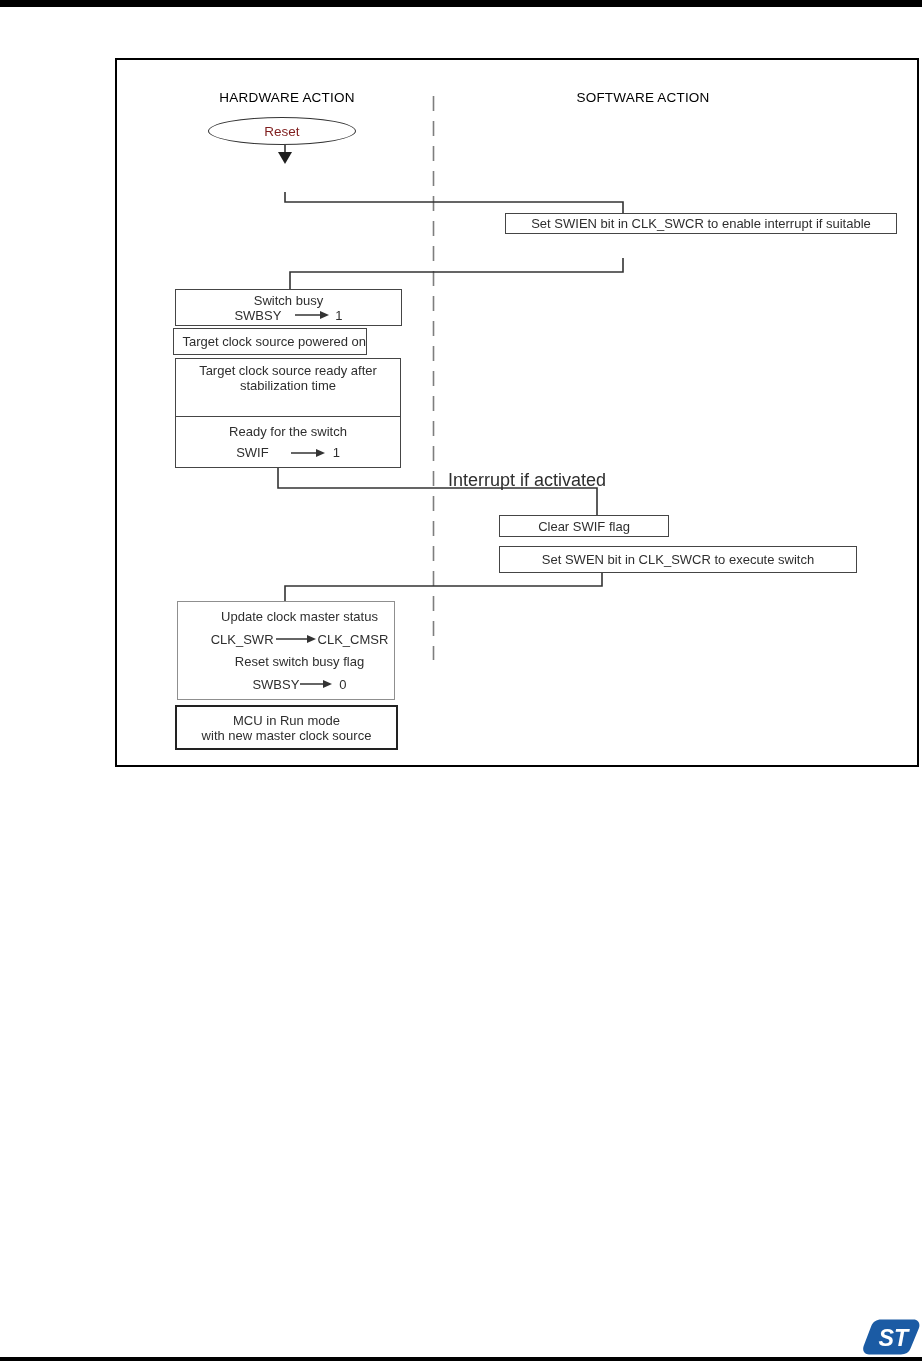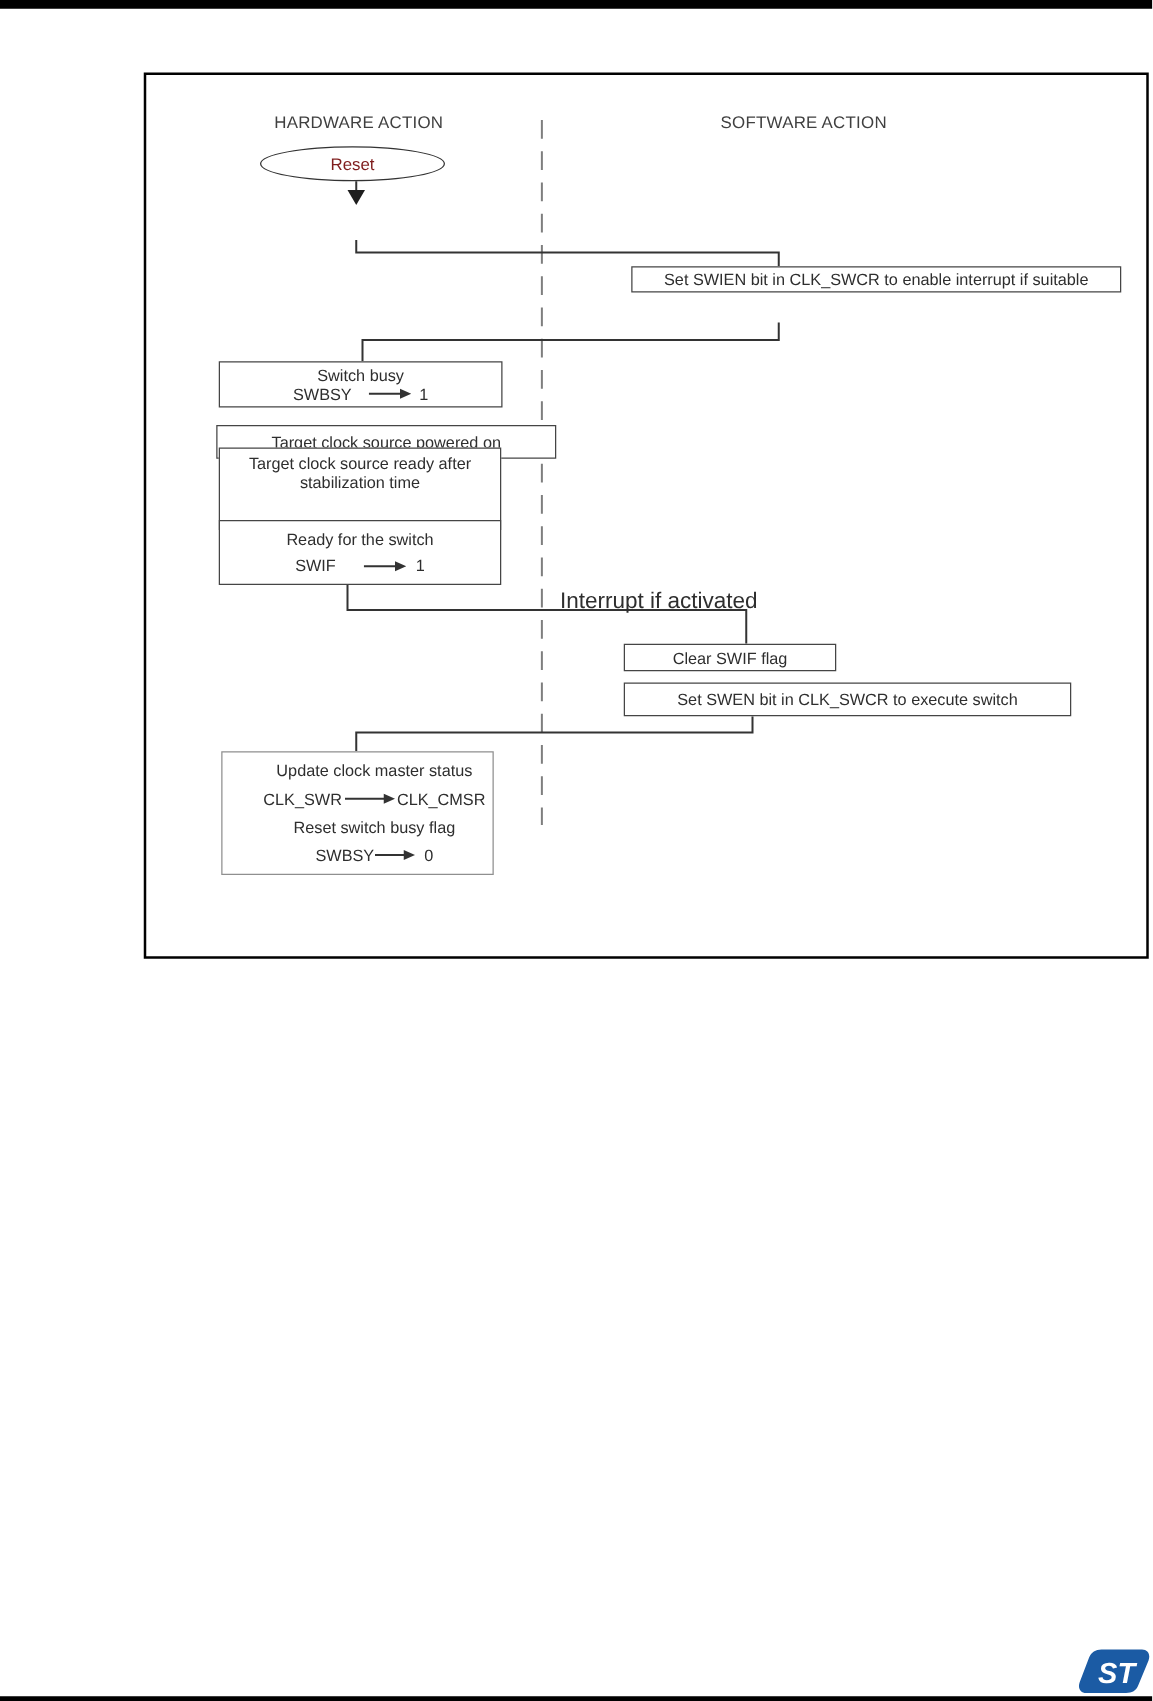--- a/index.html
+++ b/index.html
@@ -1,21 +1,21 @@
 <!DOCTYPE html>
 <html><head>
 <meta charset="utf-8">
 <style>
   html,body{margin:0;padding:0;background:#fff;}
   body{width:922px;height:1361px;font-family:"Liberation Sans",sans-serif;}
   .page{position:relative;width:922px;height:1361px;background:#ffffff;overflow:hidden;}
   .topbar{position:absolute;left:0;top:0;width:922px;height:7px;background:#000;}
   .bottombar{position:absolute;left:0;top:1357px;width:922px;height:4px;background:#000;}
   .frame{position:absolute;left:115px;top:58px;width:804px;height:709px;border:2px solid #000;box-sizing:border-box;}
-  .colhead{position:absolute;font-size:13.5px;color:#404040;text-align:center;width:220px;letter-spacing:.2px;}
+  .colhead{position:absolute;font-size:13.5px;color:#000000;text-align:center;width:220px;letter-spacing:.2px;}
   .svglayer{position:absolute;left:0;top:0;width:922px;height:1361px;pointer-events:none;}
   .fbox{position:absolute;box-sizing:border-box;background:#fff;border:1.5px solid #454545;
         display:flex;flex-direction:column;align-items:center;justify-content:center;
         font-size:13px;color:#2e2e2e;text-align:center;line-height:15px;}
   .fbox .row{display:flex;align-items:center;justify-content:center;white-space:nowrap;}
   .terminator{position:absolute;left:208px;top:117px;width:148px;height:28px;border:1.5px solid #333;
         border-radius:50%;box-sizing:border-box;display:flex;align-items:center;justify-content:center;
         font-size:13.5px;color:#7f1d1d;background:#fff;}
   .floatlabel{position:absolute;font-size:18px;color:#2e2e2e;white-space:nowrap;}
   .arrow-icon{display:inline-block;vertical-align:middle;}
@@ -59,21 +59,21 @@
     <span class="row">
       <span>SWBSY</span>
       <svg class="arrow-icon" style="margin:0 6px 0 14px;" width="34" height="10" viewBox="0 0 34 10">
         <line x1="0" y1="5" x2="26" y2="5" stroke="#333" stroke-width="1.5"></line>
         <polygon points="25,1 34,5 25,9" fill="#333"></polygon>
       </svg>
       <span>1</span>
     </span>
   </div>
 
-  <div class="fbox" style="left:173px;top:340px;width:272px;height:27px;">
+  <div class="fbox" style="left:173px;top:328px;width:194px;height:27px;align-items:flex-end;">
     <span>Target clock source powered on</span>
   </div>
 
   <div class="fbox" style="left:175px;top:358px;width:226px;height:66px;justify-content:flex-start;padding-top:4px;">
     <span>Target clock source ready after</span>
     <span>stabilization time</span>
   </div>
 
   <div class="fbox" style="left:175px;top:416px;width:226px;height:52px;justify-content:space-evenly;">
     <span>Ready for the switch</span>
@@ -116,20 +116,24 @@
     <span class="row">
       <span>SWBSY</span>
       <svg class="arrow-icon" style="margin:0 7px 0 1px;" width="32" height="10" viewBox="0 0 32 10">
         <line x1="0" y1="5" x2="24" y2="5" stroke="#333" stroke-width="1.5"></line>
         <polygon points="23,1 32,5 23,9" fill="#333"></polygon>
       </svg>
       <span>0</span>
     </span>
   </div>
 
+  <div class="fbox" style="left:175px;top:705px;width:223px;height:45px;border-width:2px;border-color:#222;">
+    <span>MCU in Run mode</span>
+    <span>with new master clock source</span>
+  </div>
 
   <svg class="logo" viewBox="0 0 100 60" xmlns="http://www.w3.org/2000/svg">
     <path d="M22,60 L12,60 C4,60 0,53 3,45 L16,11 C19,4 25,0 33,0 L89,0 C97,0 101,7 98,15 L84,49 C81,57 75,60 67,60 Z" fill="#1b5ba4"></path>
     <text x="54" y="46" font-size="40" font-weight="bold" font-style="italic" text-anchor="middle" fill="#ffffff">ST</text>
   </svg>
 
   <div class="bottombar"></div>
 
 </div>
 

